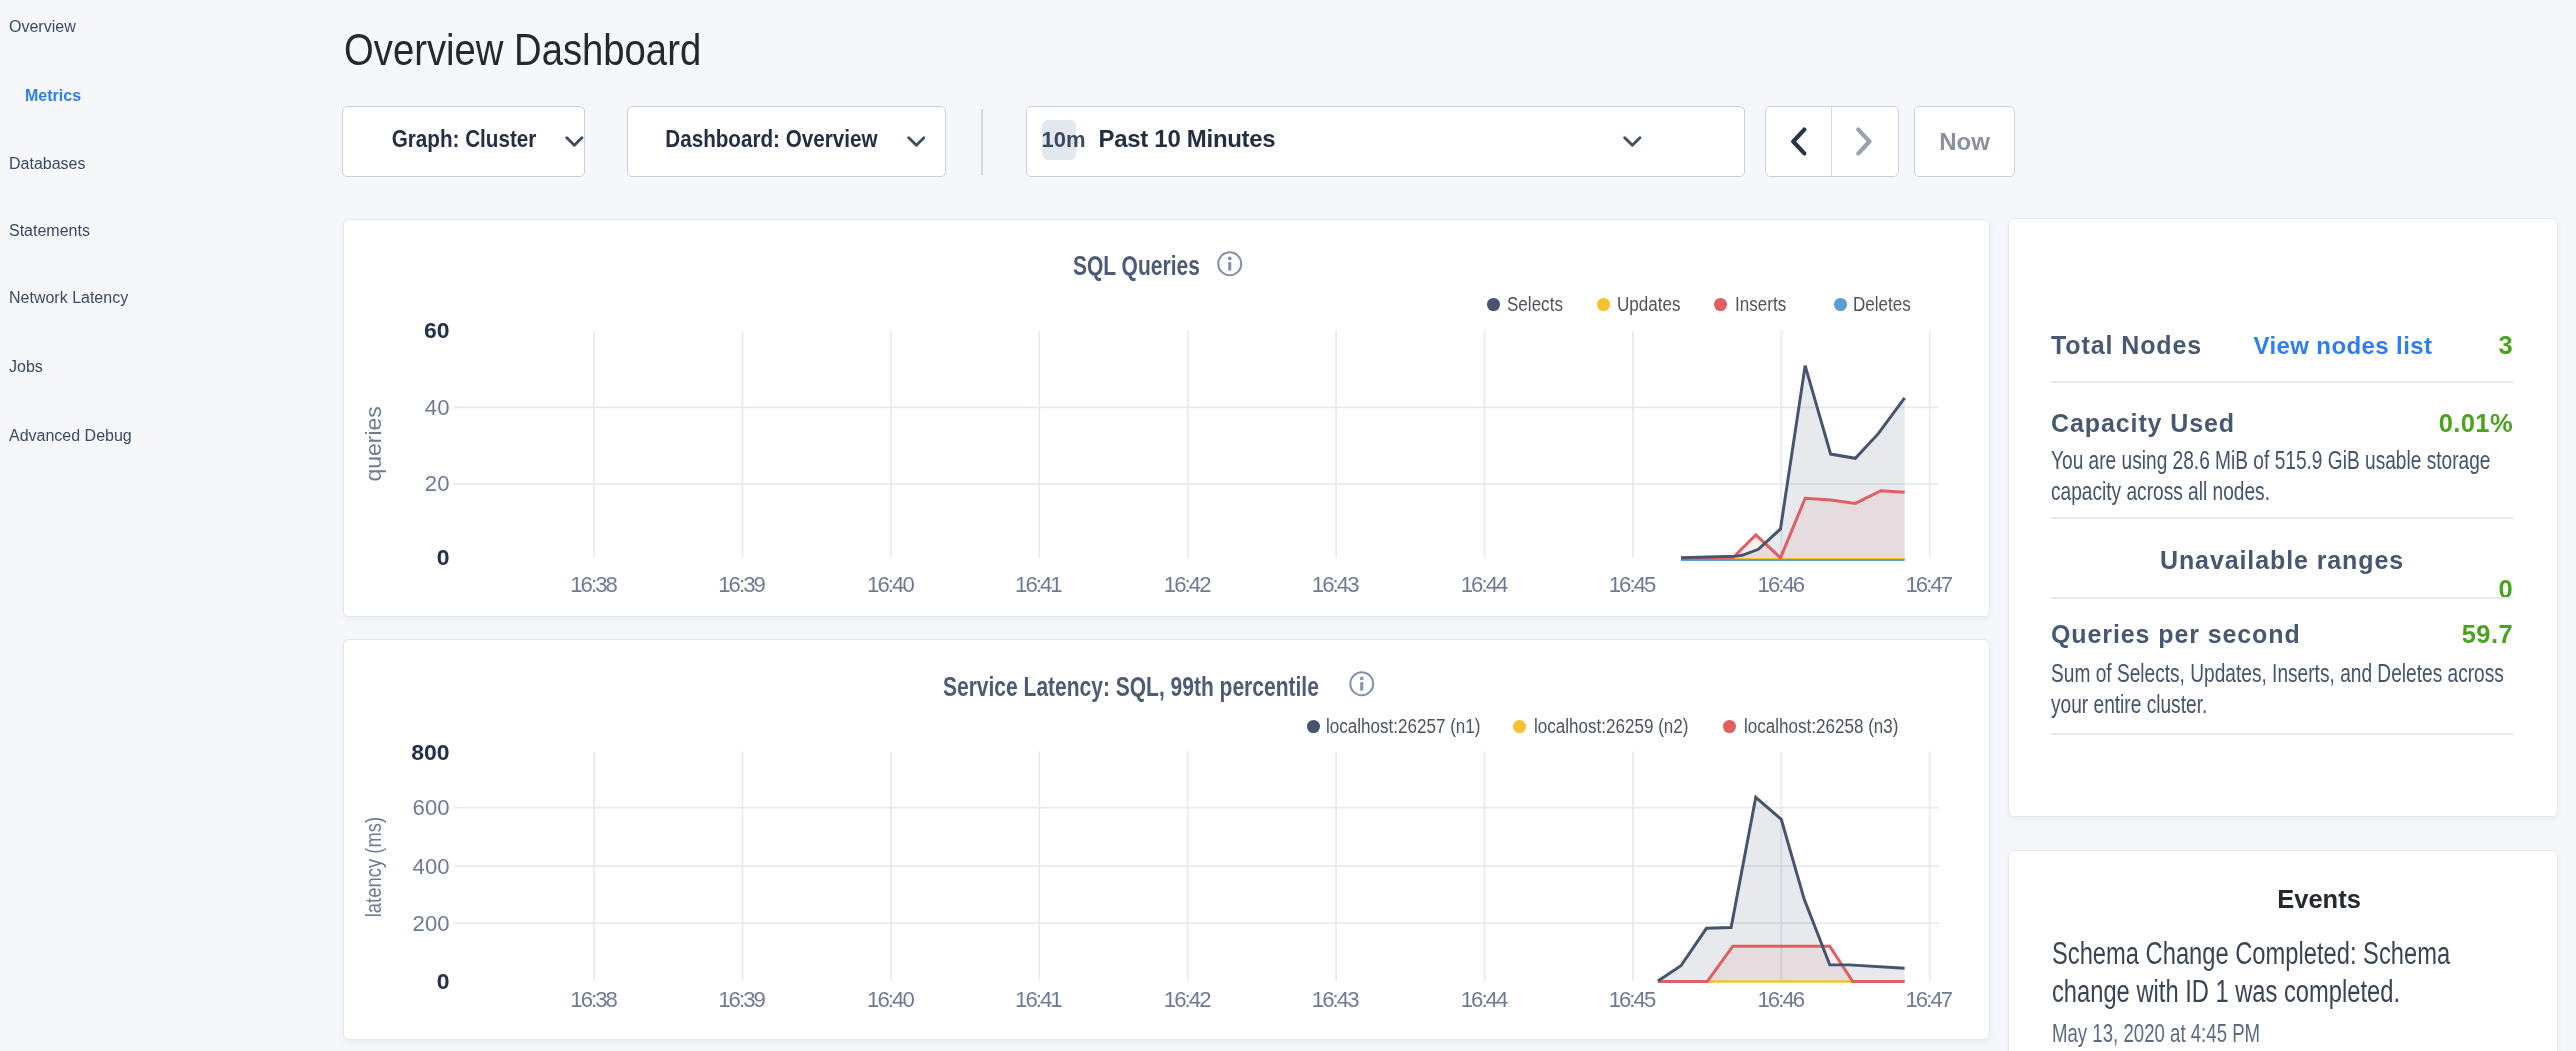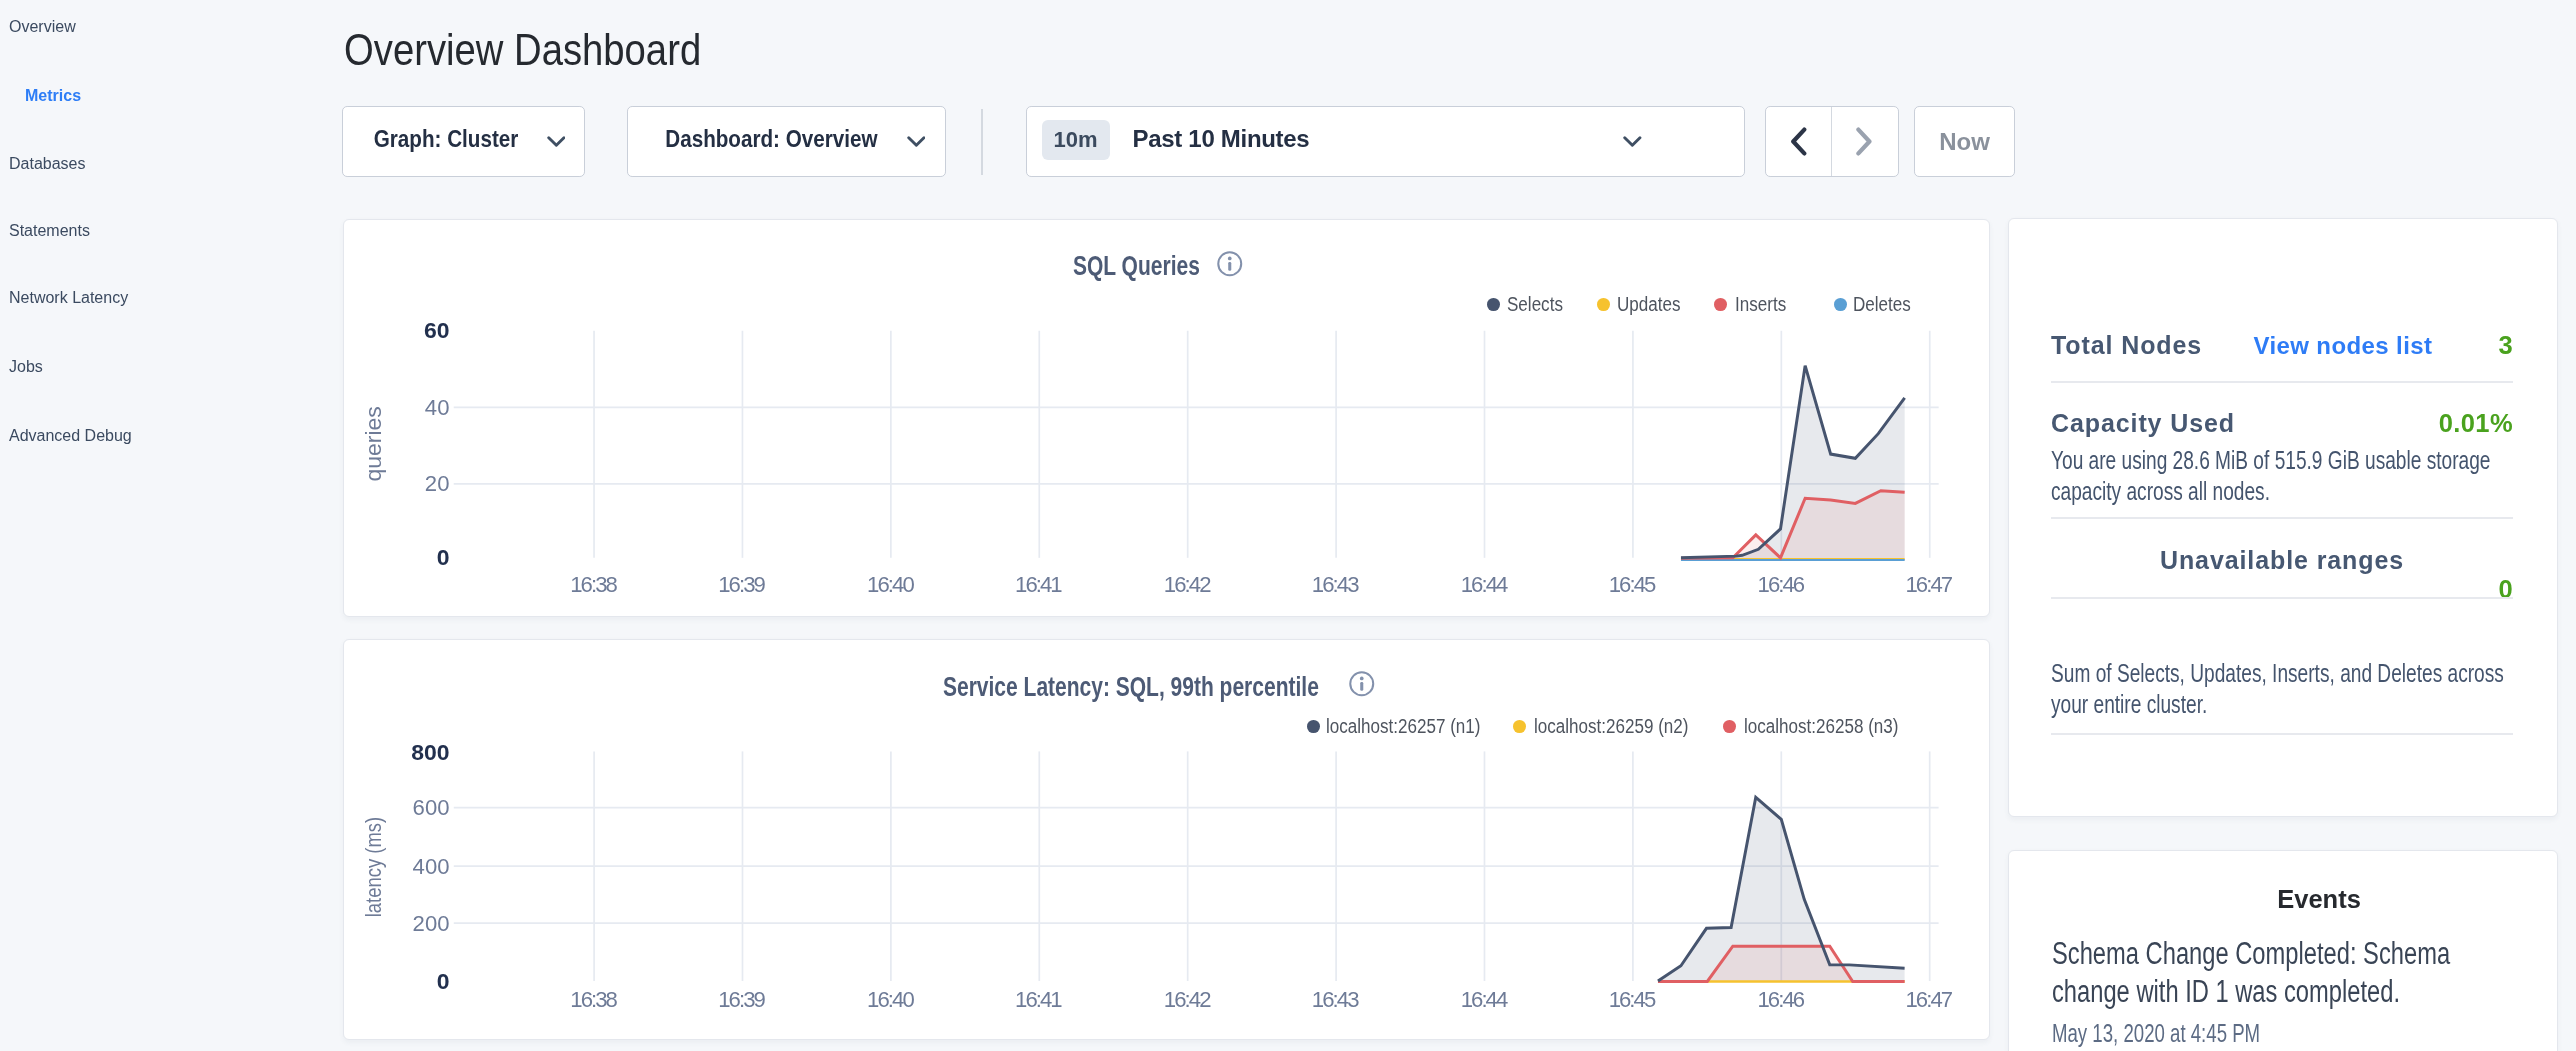--- a/index.html
+++ b/index.html
@@ -8,21 +8,21 @@
   .abs { position:absolute; }
   
   .nav { position:absolute; left:9px; font-size:16px; color:#3b4a60; }
   .nav.active { color:#2d7df6; font-weight:bold;margin-left:16px; }
   
   .pagetitle { position:absolute; left:344px; top:24px; font-size:45px; color:#25292f; transform:scaleX(0.85); transform-origin:left center; white-space:nowrap; }
   .cond { display:inline-block; transform:scaleX(0.86); transform-origin:center center; white-space:nowrap; }
   
   .ctl { position:absolute; top:106px; height:71px; background:#fff; border:1.7px solid #c9cfd9; border-radius:5.1px; display:flex; align-items:center; }
   .ctl .lbl { font-weight:bold; font-size:24px; color:#242f43; position:relative; top:-2.6px; }
-  .badge { background:#e3e8ef; border-radius:6px; font-weight:bold; font-size:22px; color:#3b4a5e; width:68px; height:40px; line-height:40px; text-align:center; display:inline-block; position:relative; top:-1.7px; }
+  .badge { background:#e3e8ef; border-radius:6px; font-weight:bold; font-size:22px; color:#3b4a5e; width:34px; height:40px; line-height:40px; text-align:center; display:inline-block; position:relative; top:-1.7px; }
   
   .card { position:absolute; background:#fff; border:1.7px solid #e4e7ed; border-radius:6px; box-shadow:0 2.6px 5.1px rgba(60,70,90,0.05);padding-left:36px; }
   
   .charttitle { position:absolute; font-weight:bold; font-size:28px; color:#4d5b76; transform:scaleX(0.75); transform-origin:left center; white-space:nowrap; }
   .legtext { position:absolute; font-size:19.6px; color:#4e545e; transform:scaleX(0.87); transform-origin:left center; white-space:nowrap; }
   .dot { position:absolute; width:12.8px; height:12.8px; border-radius:50%; }
   
   .sumrow-h { font-weight:bold; font-size:25px; color:#475872; letter-spacing:0.9px; }
   .green { color:#4aa21e; font-weight:bold; font-size:25.5px; letter-spacing:0.4px; }
   .divider { position:absolute; left:42px; right:44px; height:1.7px; background:#e7e9ee; }
@@ -33,21 +33,21 @@
   <div class="nav" style="top:18px;">Overview</div>
   <div class="nav active" style="top:87px;">Metrics</div>
   <div class="nav" style="top:155px;">Databases</div>
   <div class="nav" style="top:222px;">Statements</div>
   <div class="nav" style="top:289px;">Network Latency</div>
   <div class="nav" style="top:358px;">Jobs</div>
   <div class="nav" style="top:427px;">Advanced Debug</div>
 
   <div class="pagetitle">Overview Dashboard</div>
 
-  <div class="ctl" style="left:342px; width:243px; justify-content:center;">
+  <div class="ctl" style="left:342px; width:243px; justify-content:flex-end;">
     <span class="lbl cond">Graph: Cluster</span>
     <svg width="18.7" height="11" style="margin-left:17px;" viewBox="0 0 22 13">
       <polyline points="2,2 11,11 20,2" fill="none" stroke="#3f4f63" stroke-width="3.4" stroke-linecap="round" stroke-linejoin="round"></polyline>
     </svg>
   </div>
   <div class="ctl" style="left:627px; width:319px; justify-content:center;">
     <span class="lbl cond">Dashboard: Overview</span>
     <svg width="18.7" height="11" style="margin-left:12px;" viewBox="0 0 22 13">
       <polyline points="2,2 11,11 20,2" fill="none" stroke="#3f4f63" stroke-width="3.4" stroke-linecap="round" stroke-linejoin="round"></polyline>
     </svg>
@@ -206,20 +206,24 @@
       <span class="sumrow-h">Capacity Used</span>
       <span class="green" style="margin-left:auto;">0.01%</span>
     </div>
     <div style="position:absolute; top:226px; left:42px; font-size:25px; color:#44546d; line-height:31px; transform:scaleX(0.765); transform-origin:left top; white-space:nowrap;">You are using 28.6 MiB of 515.9 GiB usable storage<br>capacity across all nodes.</div>
     <div class="divider" style="top:298px;"></div>
     <div style="position:absolute; top:327px; left:42px; right:44px; display:flex; align-items:center;flex-direction:column;">
       <span class="sumrow-h">Unavailable ranges</span>
       <span class="green" style="margin-left:auto;">0</span>
     </div>
     <div class="divider" style="top:378px;"></div>
+    <div style="position:absolute; top:401px; left:42px; right:44px; display:flex; align-items:center;">
+      <span class="sumrow-h">Queries per second</span>
+      <span class="green" style="margin-left:auto;">59.7</span>
+    </div>
     <div style="position:absolute; top:439px; left:42px; font-size:25px; color:#44546d; line-height:31px; transform:scaleX(0.765); transform-origin:left top; white-space:nowrap;">Sum of Selects, Updates, Inserts, and Deletes across<br>your entire cluster.</div>
     <div class="divider" style="top:514px;"></div>
   </div>
 
   <div class="card" style="left:2008px; top:850px; width:550px; height:340px;">
     <div style="position:absolute; top:34px; width:100%; text-align:center; font-weight:bold; font-size:25.5px; color:#26292e;">Events</div>
     <div style="position:absolute; top:84px; left:43px; font-size:31px; color:#394455; line-height:38px; transform:scaleX(0.765); transform-origin:left top; white-space:nowrap;">Schema Change Completed: Schema<br>change with ID 1 was completed.</div>
     <div style="position:absolute; top:168px; left:43px; font-size:25px; color:#5c6b84; transform:scaleX(0.745); transform-origin:left top; white-space:nowrap;">May 13, 2020 at 4:45 PM</div>
   </div>
 

